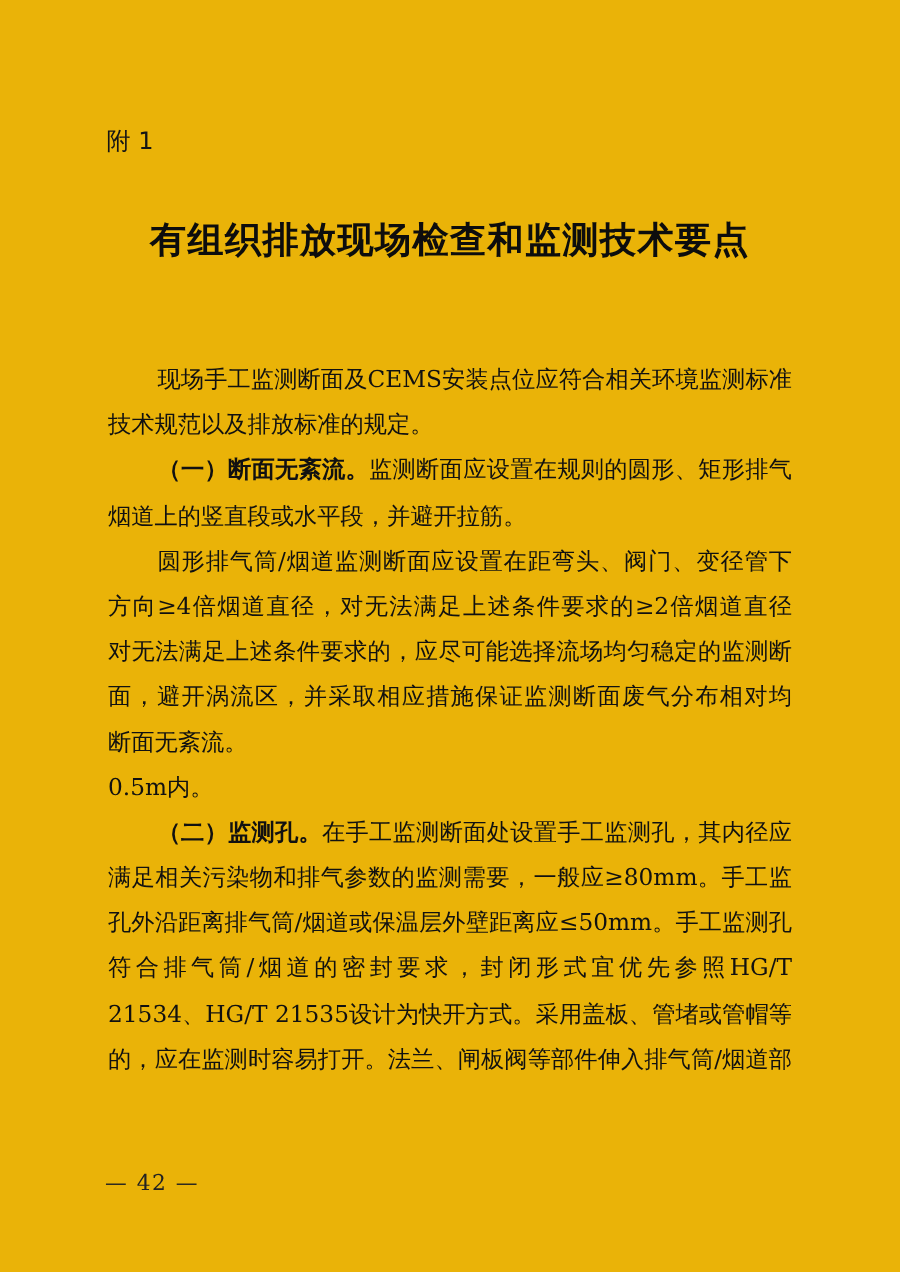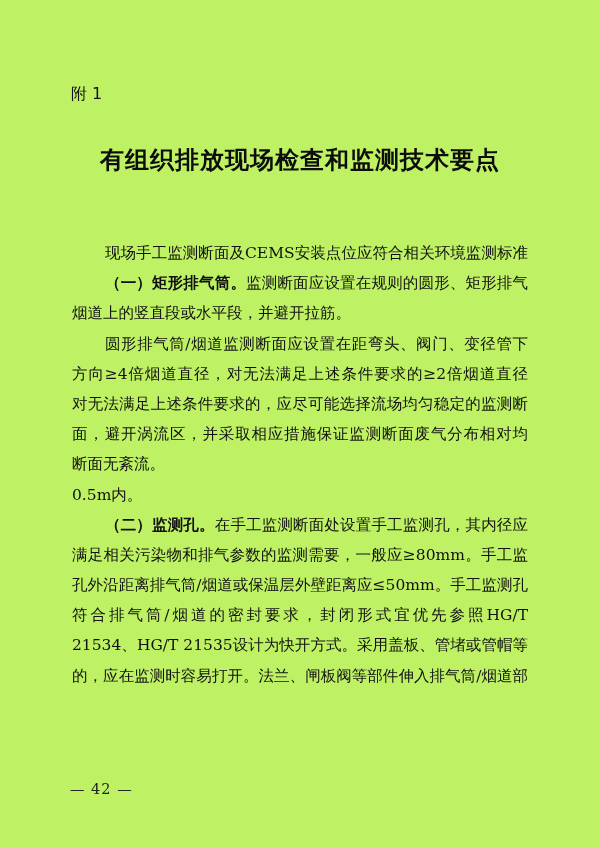--- a/index.html
+++ b/index.html
@@ -4,21 +4,21 @@
 <style>
   * { margin: 0; padding: 0; box-sizing: border-box; }
   html, body { background: #e8e8e8; }
   body { font-family: "DejaVu Serif", "Liberation Serif", serif; }
 
   .page {
     position: relative;
     width: 600px;
     height: 848px;
     margin: 0 auto;
-    background: #bef264;
+    background: #eab308;
     color: #111111;
     overflow: hidden;
   }
 
   .attachment-label {
     position: absolute;
     left: 71px;
     top: 84px;
     font-family: "DejaVu Sans", "Liberation Sans", sans-serif;
     font-size: 16px;
@@ -95,23 +95,24 @@
 <div class="page">
 
   <div class="attachment-label">附 1</div>
 
   <h1 class="doc-title">有组织排放现场检查和监测技术要点</h1>
 
 
   <div class="body-text">
       <div class="paragraph">
         <div class="line indent full"><span class="run">现场手工监测断面及CEMS安装点位应符合相关环境监测标准和</span></div>
+        <div class="line"><span class="run">技术规范以及排放标准的规定。</span></div>
       </div>
       <div class="paragraph">
-        <div class="line indent full"><span class="run lead">（一）矩形排气筒。</span><span class="run">监测断面应设置在规则的圆形、矩形排气筒/</span></div>
+        <div class="line indent full"><span class="run lead">（一）断面无紊流。</span><span class="run">监测断面应设置在规则的圆形、矩形排气筒/</span></div>
         <div class="line"><span class="run">烟道上的竖直段或水平段，并避开拉筋。</span></div>
       </div>
       <div class="paragraph">
         <div class="line indent full"><span class="run">圆形排气筒/烟道监测断面应设置在距弯头、阀门、变径管下游</span></div>
         <div class="line full"><span class="run">方向≥4倍烟道直径，对无法满足上述条件要求的≥2倍烟道直径处。</span></div>
         <div class="line full"><span class="run">对无法满足上述条件要求的，应尽可能选择流场均匀稳定的监测断</span></div>
         <div class="line full"><span class="run">面，避开涡流区，并采取相应措施保证监测断面废气分布相对均匀，</span></div>
         <div class="line"><span class="run">断面无紊流。</span></div>
       </div>
       <div class="paragraph">

